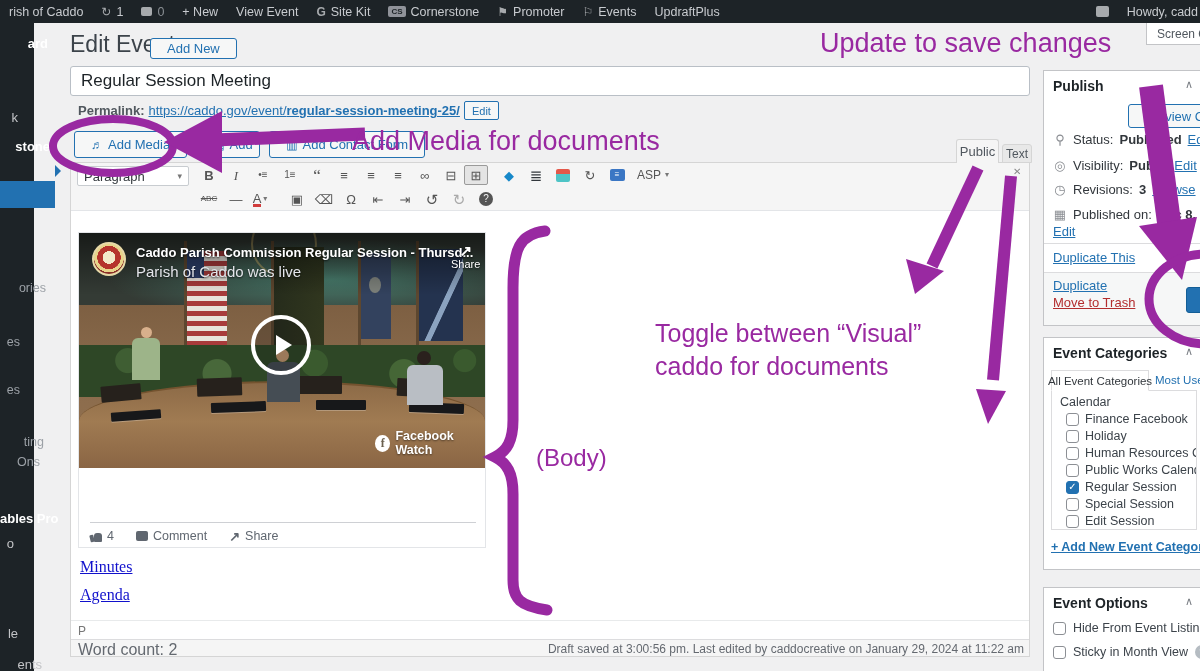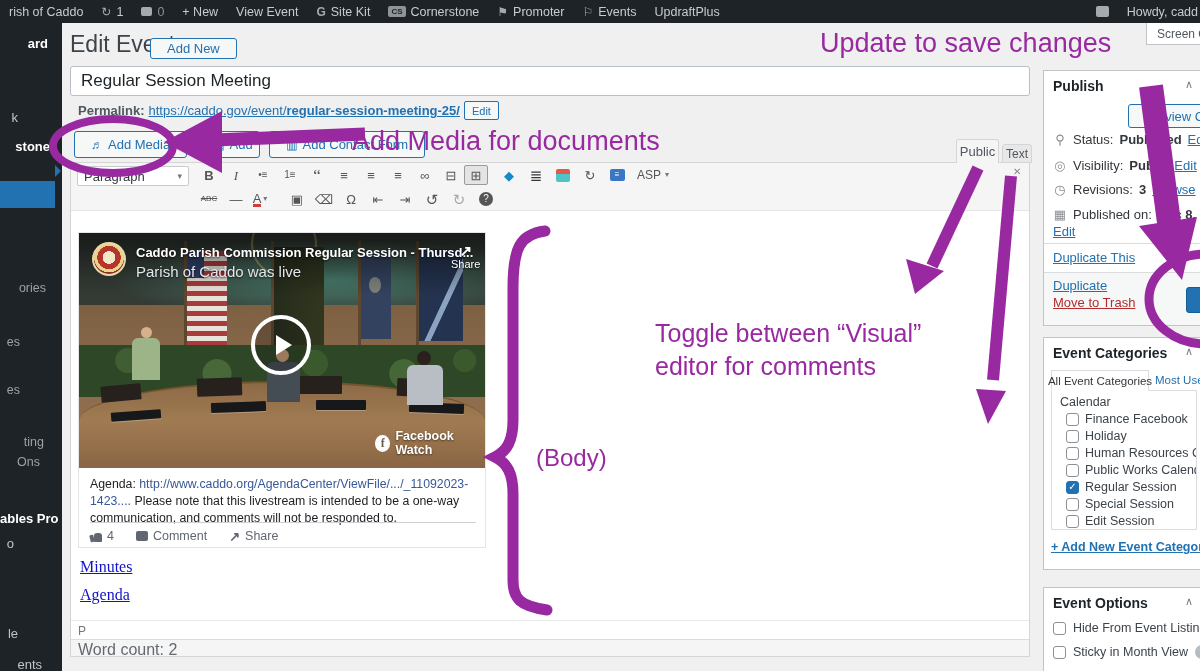--- a/index.html
+++ b/index.html
@@ -19,21 +19,21 @@
   .ab-cs{background:#90939a;color:#1d2327;font-size:8px;font-weight:bold;padding:1px 3px;border-radius:2px}
   .ab-right{position:absolute;right:0;top:0;height:23px;display:flex;align-items:center}
   .ab-screen{width:13px;height:11px;background:#a7aaad;border-radius:2px;margin-right:9px}
 
   
   .screenopts{position:absolute;left:1146px;top:23px;width:70px;height:22px;background:#fff;
               border:1px solid #c3c4c7;border-top:none;font-size:12px;color:#50575e;
               display:flex;align-items:center;padding:0 10px;z-index:5;white-space:nowrap}
 
   
-  .sidemenu{position:absolute;left:0;top:23px;width:62px;height:648px;background:#1d2327;z-index:10}
+  .sidemenu{position:absolute;left:0;top:23px;width:34px;height:648px;background:#1d2327;z-index:10}
   .sb-item{position:absolute;color:#c3c4c7;font-size:13px;text-align:right;white-space:nowrap;overflow:visible}
   .sb-bright{color:#fff;font-weight:bold}
   .sb-sub{color:#9ca1a7;font-size:12.5px}
   .sb-active{position:absolute;left:0;top:158px;width:55px;height:27px;background:#2271b1}
   .sb-notch{position:absolute;left:55px;top:165px;width:0;height:0;border:6px solid transparent;border-left-color:#2271b1;z-index:11}
 
   
   .h1{position:absolute;left:70px;top:31px;font-size:23px;font-weight:400;color:#3c434a}
   .btn{display:inline-flex;align-items:center;gap:5px;background:#f6f7f7;border:1px solid #2271b1;
        border-radius:3px;color:#2271b1;font-size:13px;padding:0 16px;height:24px;white-space:nowrap;cursor:pointer}
@@ -348,25 +348,20 @@
         <div>Share</div>
       </div>
       <div class="playbtn">
           <div class="ptri"></div>
         </div>
       <div class="fbwatch">
         <span class="fwcirc">f</span>
         <span class="fwtxt">Facebook Watch</span>
       </div>
     </div>
-    <div class="fbody">
-      <span>Agenda:</span>
-      <a>http://www.caddo.org/AgendaCenter/ViewFile/.../_11092023-1423....</a>
-      <span>Please note that this livestream is intended to be a one-way communication, and comments will not be responded to.</span>
-    </div>
     <div class="fdivider"></div>
     <div class="factions">
       <span class="fact">
         <span class="thumb"></span>
         <span>4</span>
       </span>
       <span class="fact">
         <span class="cbub"></span>
         <span>Comment</span>
       </span>
@@ -377,20 +372,21 @@
     </div>
   </div>
 
   <a class="doclink" style="top:558px">Minutes</a>
   <a class="doclink" style="top:586px">Agenda</a>
 
   <div class="pathrow"></div>
   <div class="pathtxt">P</div>
   <div class="statusbar"></div>
   <div class="wcount">Word count: 2</div>
+  <div class="savetxt">Draft saved at 3:00:56 pm. Last edited by caddocreative on January 29, 2024 at 11:22 am</div>
 
   <div class="panel" style="top:70px;height:256px"></div>
   <div class="phead" style="top:78px">Publish</div>
   <div class="caret" style="top:78px">∧</div>
   <div class="btn prevbtn">Preview C</div>
   <div class="prow" style="top:132px">
     <span class="pico">⚲</span>
     <span>Status:</span>
     <span class="pval">Published</span>
     <span class="plink2">Edit</span>
@@ -492,16 +488,16 @@
     <line x1="978" y1="168" x2="932" y2="266" stroke="#9929a1" stroke-width="12"></line>
     <polygon points="915,294 944,271 906,259" fill="#9929a1"></polygon>
     <line x1="1011" y1="176" x2="993" y2="380" stroke="#9929a1" stroke-width="12"></line>
     <polygon points="988,424 1006,391 976,389" fill="#9929a1"></polygon>
     <path d="M 545 231 C 520 234 513 248 513 288 L 513 420 C 513 441 507 451 495 457 C 507 463 513 473 513 494 L 513 580 C 513 599 520 606 547 610" fill="none" stroke="#9929a1" stroke-width="11" stroke-linecap="round"></path>
   </svg>
 
   <div class="anote" style="left:820px;top:28px;font-size:27px">Update to save changes</div>
   <div class="anote" style="left:352px;top:126px;font-size:27px">Add Media for documents</div>
   <div class="anote" style="left:655px;top:319px;font-size:25px">Toggle between “Visual”</div>
-  <div class="anote" style="left:655px;top:352px;font-size:25px">editor for comments</div>
+  <div class="anote" style="left:655px;top:352px;font-size:25px">caddo for documents</div>
   <div class="anote" style="left:536px;top:444px;font-size:24px">(Body)</div>
 
 </div>
 
 </body></html>

